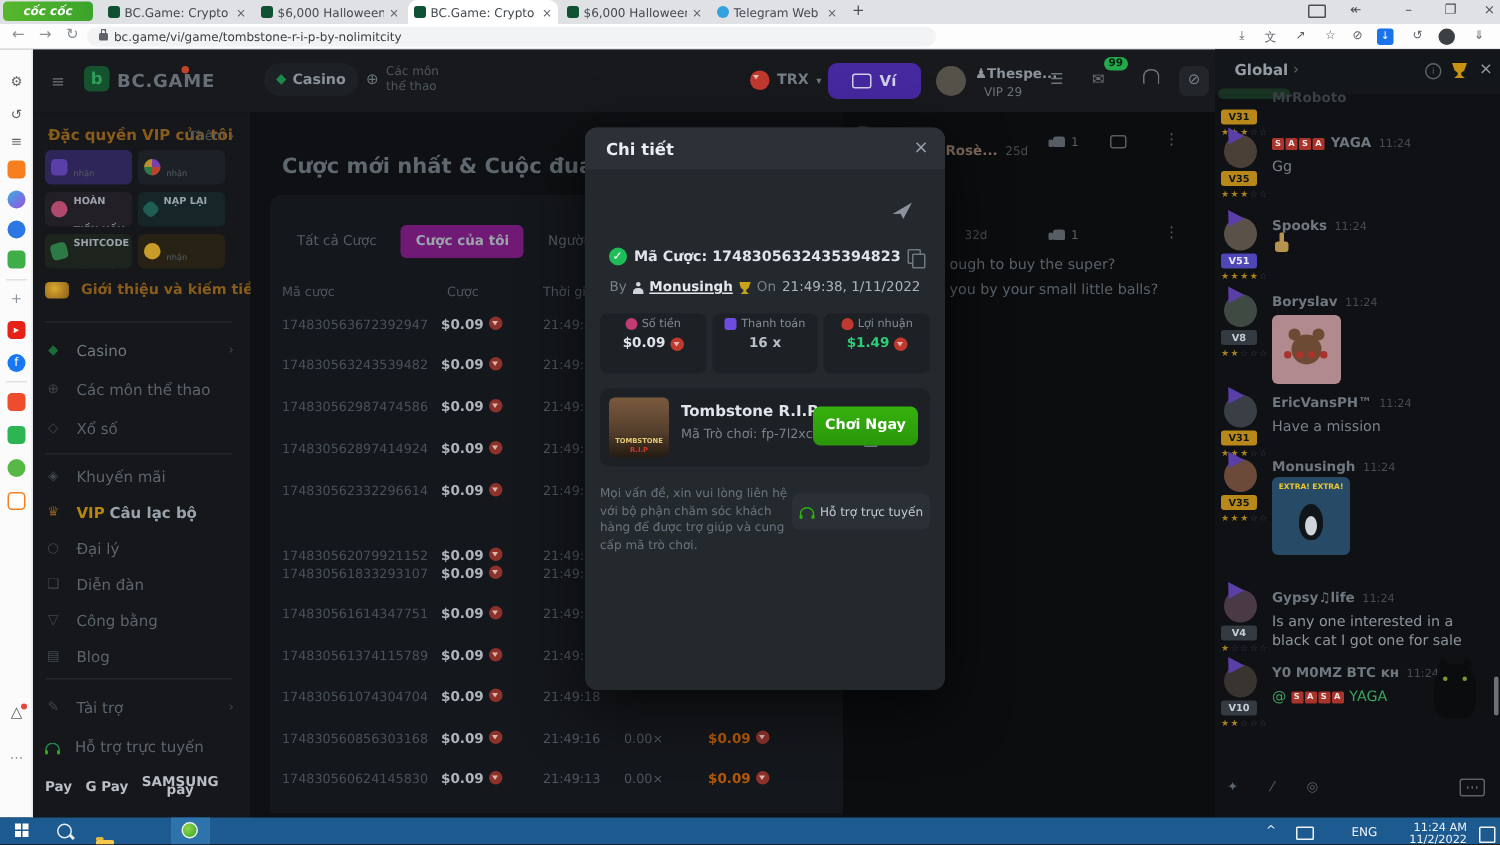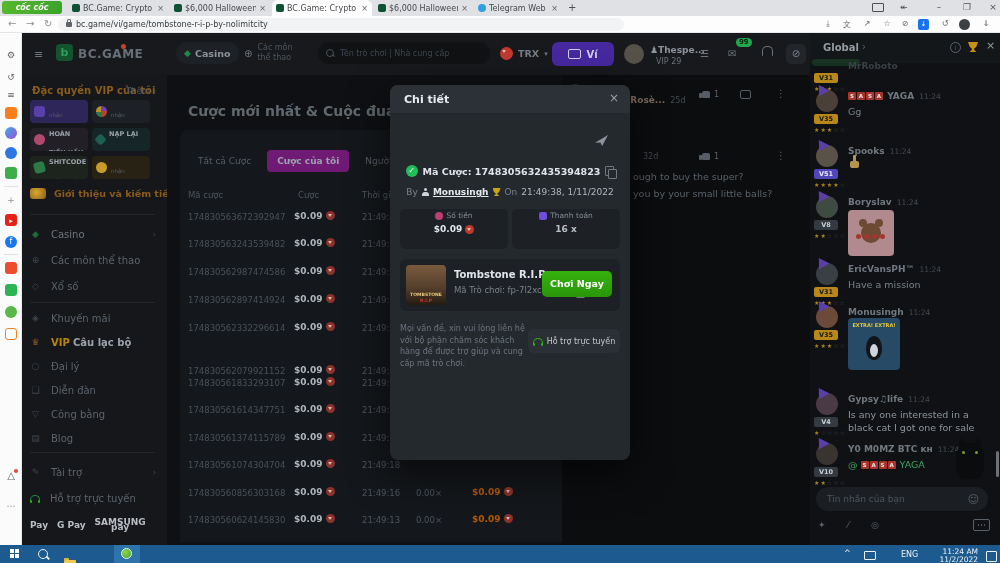--- a/index.html
+++ b/index.html
@@ -271,24 +271,20 @@
   <div class="abs" style="left:78px;top:47px;font-size:12px;font-weight:bold;color:#676f77;letter-spacing:.5px;">BC.GAME</div>
   <div class="abs" style="left:121px;top:44px;width:5px;height:5px;border-radius:50%;background:#c2452b;"></div>
   <div class="abs pill" style="left:176px;top:42px;height:22px;">
     <span style="color:#1d8a4a;font-size:9px;">◆</span>
     <span style="color:#8a929a;font-size:9.5px;font-weight:bold;">Casino</span>
   </div>
   <div class="abs" style="left:244px;top:43px;display:flex;gap:5px;align-items:center;">
     <span class="g" style="font-size:10px;">⊕</span>
     <span style="font-size:8px;color:#4e565e;line-height:10px;width:48px;">Các môn thể thao</span>
   </div>
-  <div class="abs srch" style="left:318px;top:42px;width:172px;height:22px;">
-    <span class="mag"></span>
-    <input placeholder="Tên trò chơi | Nhà cung cấp" style="">
-  </div>
   <div class="abs" style="left:500px;top:47px;display:flex;align-items:center;gap:5px;">
     <span class="coin br" style="width:13px;height:13px;"></span>
     <span style="font-size:9.5px;color:#757d85;font-weight:bold;">TRX</span>
     <span class="g" style="font-size:7px;">▾</span>
   </div>
   <div class="abs vibtn">
     <span class="wic"></span>
     <span>Ví</span>
   </div>
   <div class="abs" style="left:624px;top:44px;width:20px;height:20px;border-radius:50%;background:#565149;"></div>
@@ -522,20 +518,30 @@
       </div>
       <div class="sbox">
         <div class="lab">
             <span class="sico" style="background:#6d4ce0;"></span>
             <span>Thanh toán</span>
           </div>
         <div class="val" style="color:#b9c1c8;">
             <span>16 x</span>
           </div>
       </div>
+      <div class="sbox">
+        <div class="lab">
+            <span class="sico" style="background:#c0392f;border-radius:50% 50% 40% 40%;"></span>
+            <span>Lợi nhuận</span>
+          </div>
+        <div class="val" style="color:#2fce76;">
+            <span>$1.49</span>
+            <span class="coin br"></span>
+          </div>
+      </div>
     </div>
     <div class="gamecard">
       <div class="thumb">
         <span class="t1">TOMBSTONE</span>
         <span class="t2">R.I.P</span>
       </div>
       <div class="gtitle">Tombstone R.I.P.</div>
       <div class="gid">
         <span><span>Mã Trò chơi:</span> <span>fp-7l2xc0-43...</span></span>
         <span class="copyic"></span>
@@ -644,24 +650,20 @@
       <span class="stars"><span class="son">★★</span><span class="soff">☆☆☆</span></span>
       <span class="mbody"><span style="color:#3da35f;">@</span> <span class="tag">S</span><span class="tag">A</span><span class="tag">S</span><span class="tag">A</span> <span style="color:#3da35f;">YAGA</span></span>
       <span class="cat" style="left:144px;top:2px;">
           <span class="cateyes">
             <i></i>
             <i></i>
           </span>
         </span>
     </div>
 
-    <div class="chinput">
-      <input placeholder="Tin nhắn của bạn" style="">
-      <span style="color:#59616a;font-size:11px;">☺</span>
-    </div>
     <div class="chtool">
       <span>✦</span>
       <span>⁄</span>
       <span>◎</span>
       <span class="kbic">
           <i></i>
           <i></i>
           <i></i>
         </span>
     </div>

